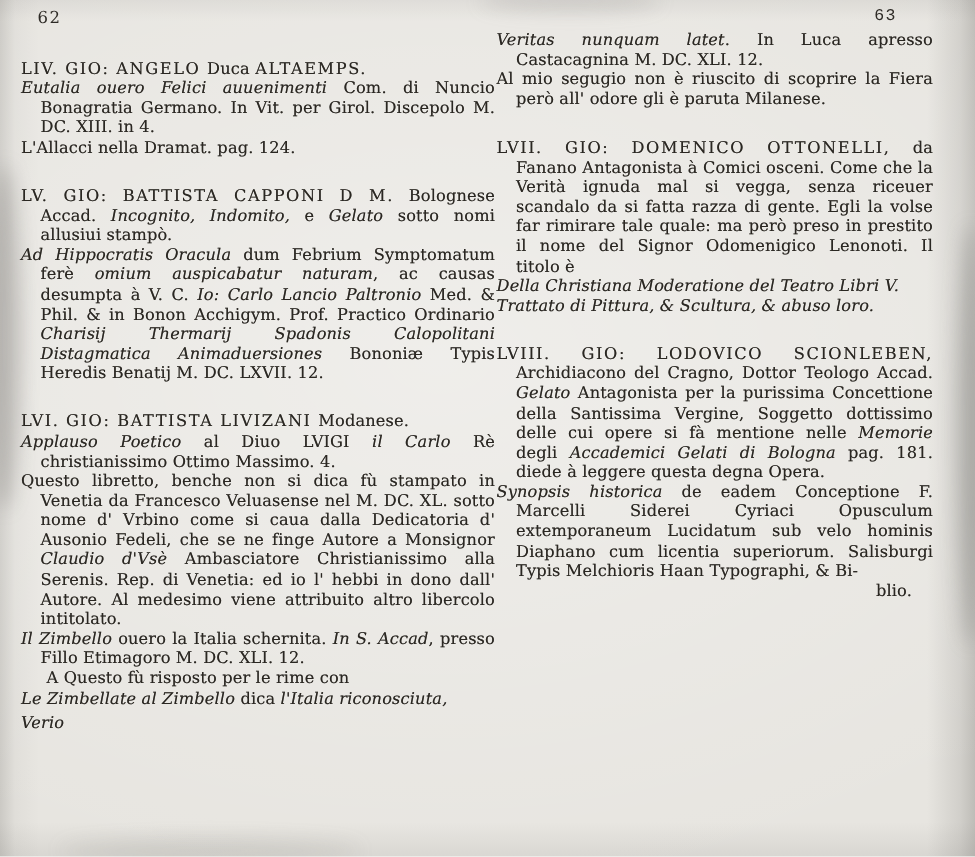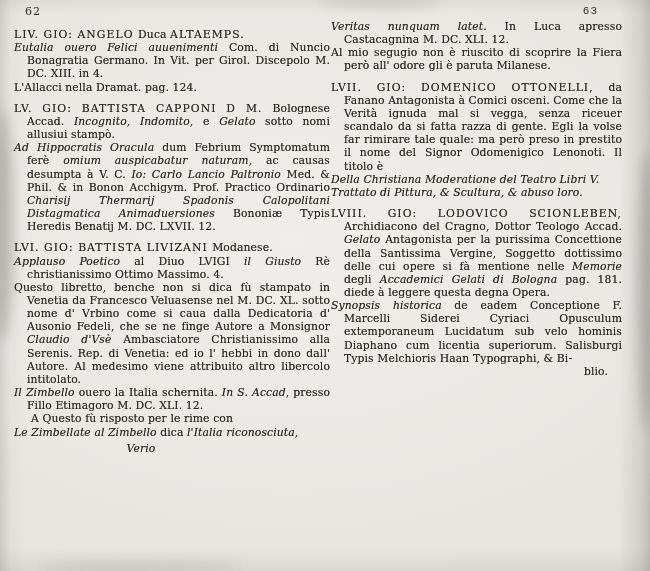--- a/index.html
+++ b/index.html
@@ -32,24 +32,24 @@
   }
   .pagenum.pn-left  { padding-left:11px; }
   .pagenum.pn-right { text-align:right; padding-right:24px;font-family:Liberation Mono, monospace; }
 
   .blk {
     margin:0; color:#2a2722; font-size:10.8px; line-height:13.15px;
     text-align:justify; letter-spacing:0.1px;
     text-shadow:0 0 0.4px rgba(42,39,34,0.55);
   }
   .blk.hang, .blk.entry { padding-left:13px; text-indent:-13px; }
-  .blk.entry { margin-top:8px; }
+  .blk.entry { margin-top:19px; }
   .blk.indent { text-indent:17px; }
   .blk.indent-block { padding-left:13px; }
-  .blk.catchword-mid { text-align:center; padding-right:62px; margin-top:3px; }
+  .blk.catchword-mid { text-align:left; padding-right:62px; margin-top:3px; }
   .blk.catchword-edge { text-align:right; padding-right:14px; }
   .seg-i { font-style:italic; }
   .seg-c { letter-spacing:1.05px; }
 </style>
 </head>
 <body>
 
 <div class="scan">
   <span class="smudge a"></span>
   <span class="smudge b"></span>
@@ -59,21 +59,21 @@
   <div class="cols">
     <div class="col col-left">
       <div class="pagenum pn-left">62</div>
       <div id="left-blocks">
           <p class="blk entry"><span class="seg-c">LIV. GIO: ANGELO </span><span class="seg-r">Duca </span><span class="seg-c">ALTAEMPS.</span></p>
           <p class="blk hang"><span class="seg-i">Eutalia ouero Felici auuenimenti </span><span class="seg-r">Com. di Nuncio Bonagratia Germano. In Vit. per Girol. Discepolo M. DC. XIII. in 4.</span></p>
           <p class="blk hang"><span class="seg-r">L'Allacci nella Dramat. pag. 124.</span></p>
           <p class="blk entry"><span class="seg-c">LV. GIO: BATTISTA CAPPONI D M. </span><span class="seg-r">Bolognese Accad. </span><span class="seg-i">Incognito, Indomito, </span><span class="seg-r">e </span><span class="seg-i">Gelato </span><span class="seg-r">sotto nomi allusiui stampò.</span></p>
           <p class="blk hang"><span class="seg-i">Ad Hippocratis Oracula </span><span class="seg-r">dum Febrium Symptomatum ferè </span><span class="seg-i">omium auspicabatur naturam</span><span class="seg-r">, ac causas desumpta à V. C. </span><span class="seg-i">Io: Carlo Lancio Paltronio </span><span class="seg-r">Med. &amp; Phil. &amp; in Bonon Acchigym. Prof. Practico Ordinario </span><span class="seg-i">Charisij Thermarij Spadonis Calopolitani Distagmatica Animaduersiones </span><span class="seg-r">Bononiæ Typis Heredis Benatij M. DC. LXVII. 12.</span></p>
           <p class="blk entry"><span class="seg-c">LVI. GIO: BATTISTA LIVIZANI </span><span class="seg-r">Modanese.</span></p>
-          <p class="blk hang"><span class="seg-i">Applauso Poetico </span><span class="seg-r">al Diuo LVIGI </span><span class="seg-i">il Giusto </span><span class="seg-r">Rè christianissimo Ottimo Massimo. 4.</span></p>
+          <p class="blk hang"><span class="seg-i">Applauso Poetico </span><span class="seg-r">al Diuo LVIGI </span><span class="seg-i">il Carlo </span><span class="seg-r">Rè christianissimo Ottimo Massimo. 4.</span></p>
           <p class="blk hang"><span class="seg-r">Questo libretto, benche non si dica fù stampato in Venetia da Francesco Veluasense nel M. DC. XL. sotto nome d' Vrbino come si caua dalla Dedicatoria d' Ausonio Fedeli, che se ne finge Autore a Monsignor </span><span class="seg-i">Claudio d'Vsè </span><span class="seg-r">Ambasciatore Christianissimo alla Serenis. Rep. di Venetia: ed io l' hebbi in dono dall' Autore. Al medesimo viene attribuito altro libercolo intitolato.</span></p>
           <p class="blk hang"><span class="seg-i">Il Zimbello </span><span class="seg-r">ouero la Italia schernita. </span><span class="seg-i">In S. Accad</span><span class="seg-r">, presso Fillo Etimagoro M. DC. XLI. 12.</span></p>
           <p class="blk indent"><span class="seg-r">A Questo fù risposto per le rime con</span></p>
           <p class="blk hang"><span class="seg-i">Le Zimbellate al Zimbello </span><span class="seg-r">dica </span><span class="seg-i">l'Italia riconosciuta,</span></p>
           <p class="blk catchword-mid"><span class="seg-i">Verio</span></p>
         </div>
     </div>
     <div class="col col-right">
       <div class="pagenum pn-right">63</div>
       <div id="right-blocks">

